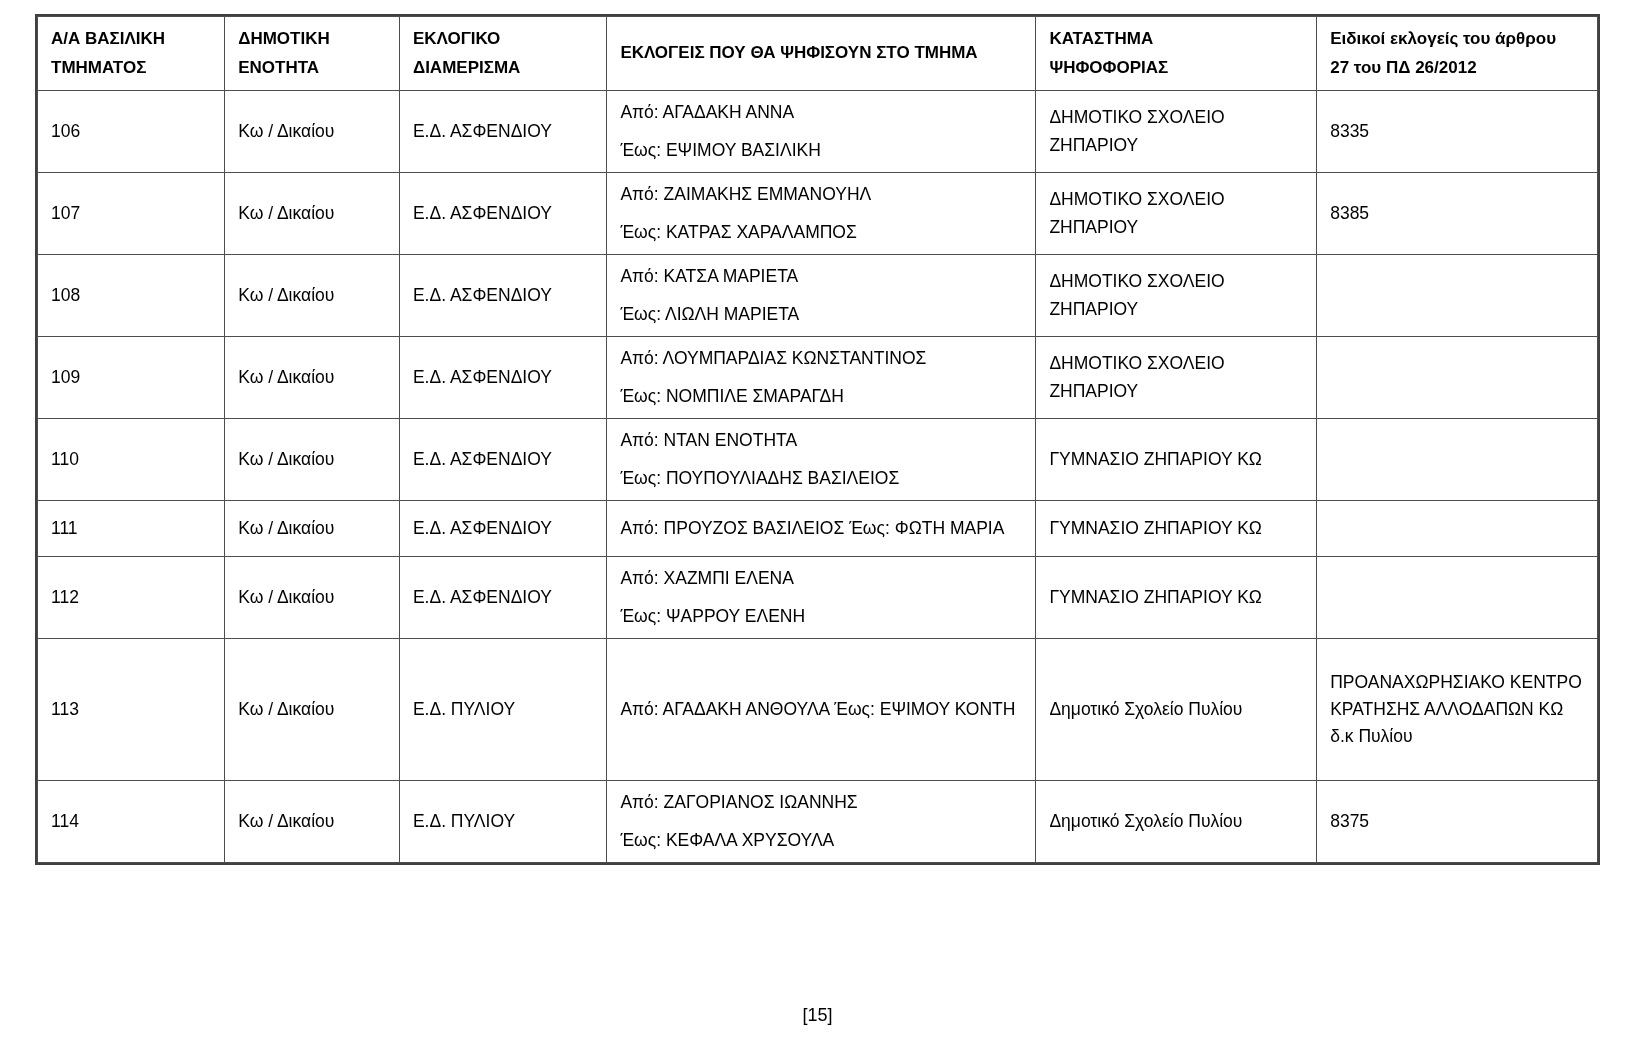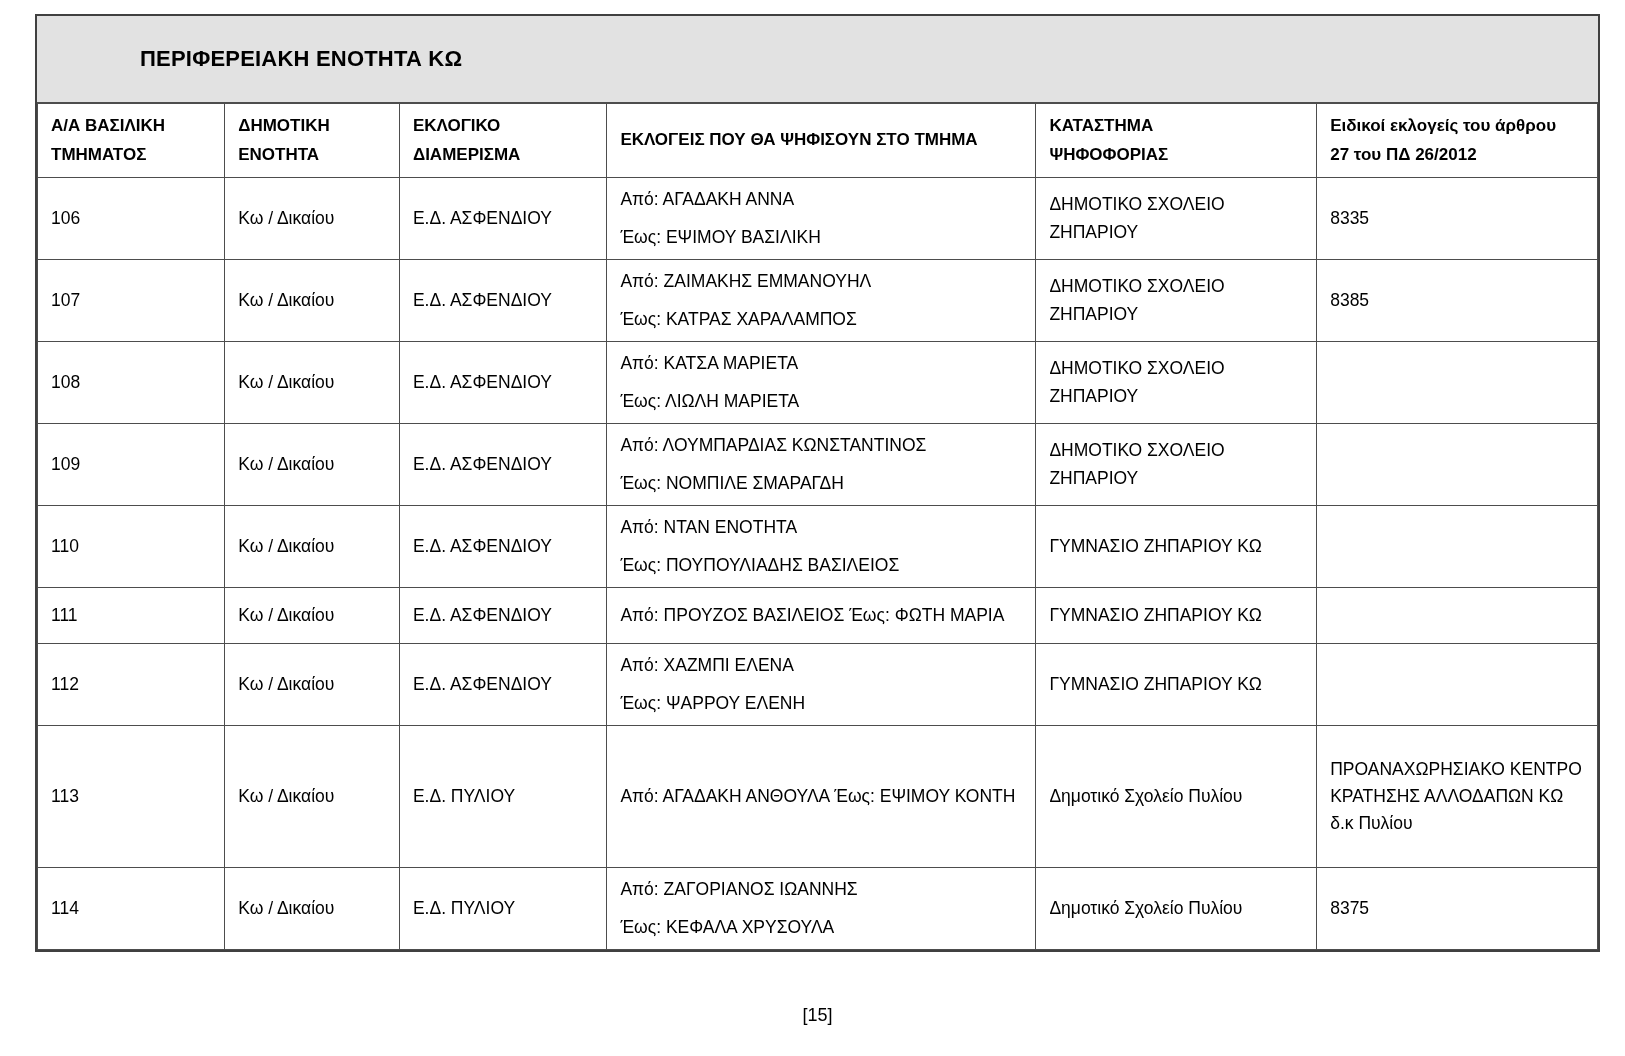--- a/index.html
+++ b/index.html
@@ -79,23 +79,20 @@
     margin-top: 12px;
   }
 </style>
 </head>
 <body>
 
 <div class="page">
 
   <div class="doc-table-wrap">
 
-    <div class="title-band">
-      <span class="title-text">ΠΕΡΙΦΕΡΕΙΑΚΗ ΕΝΟΤΗΤΑ ΚΩ</span>
-    </div>
 
     <table class="polling">
       <colgroup>
         <col style="width:12%">
         <col style="width:11.2%">
         <col style="width:13.3%">
         <col style="width:27.5%">
         <col style="width:18%">
         <col style="width:18%">
       </colgroup>

